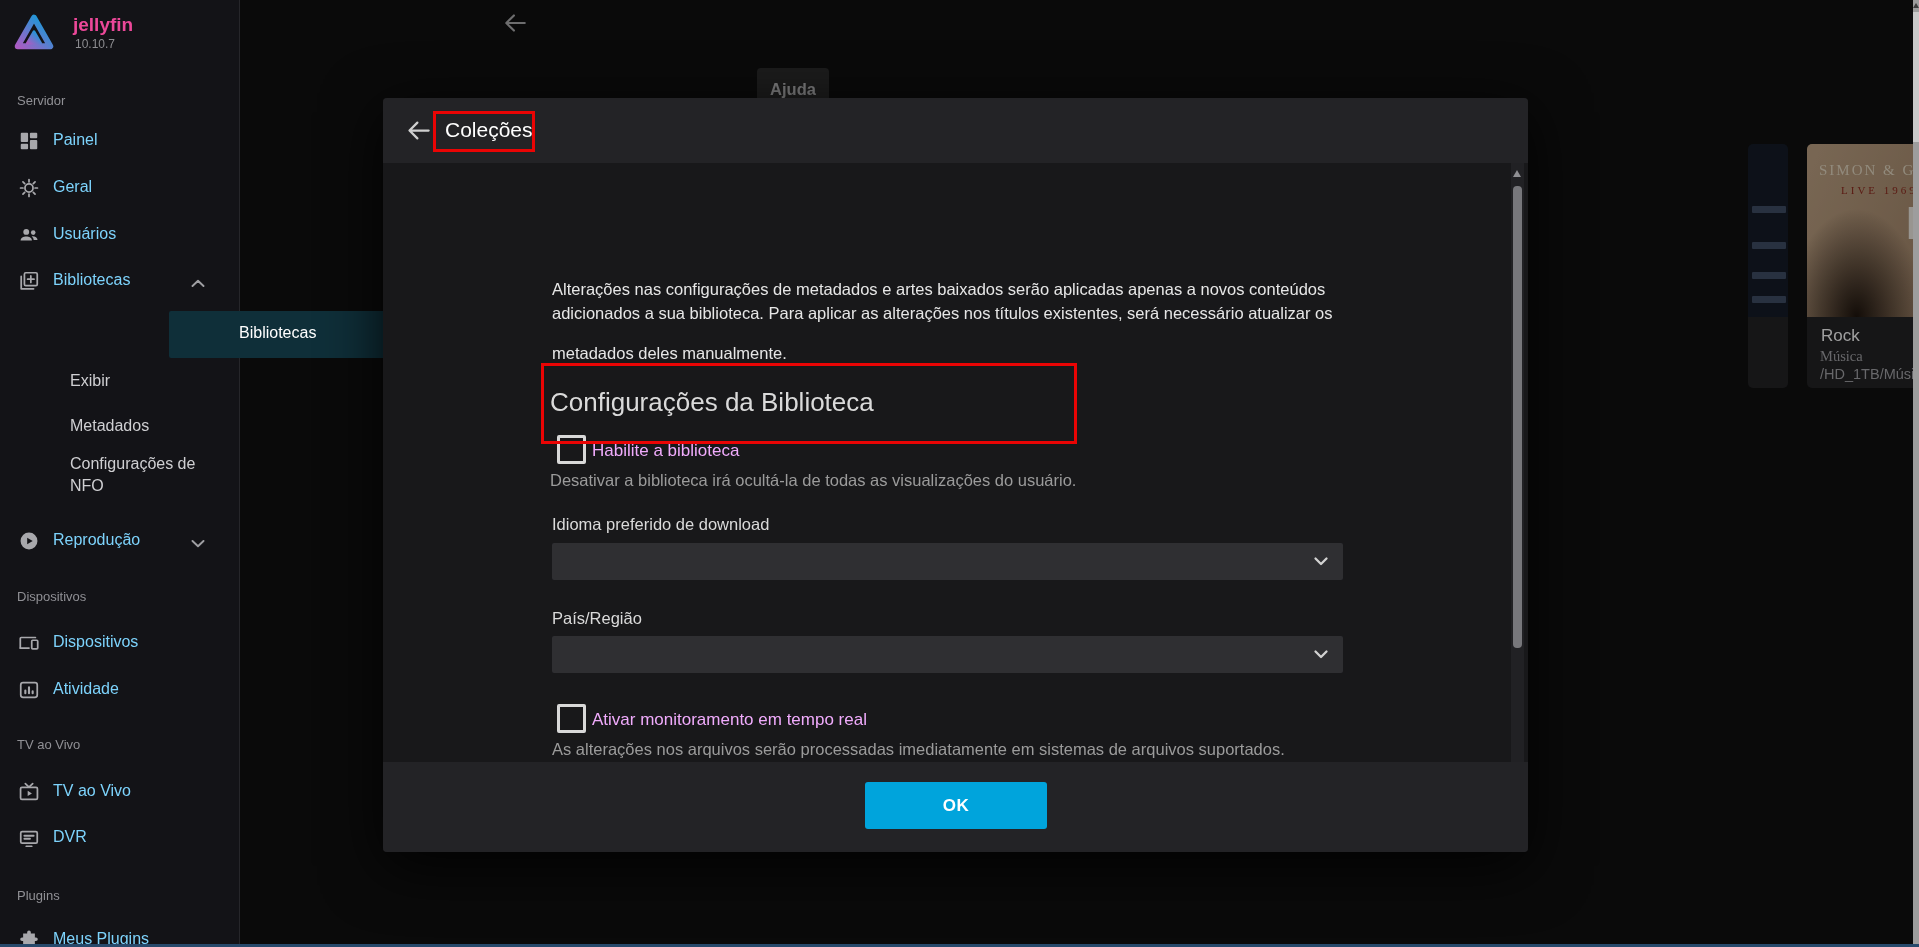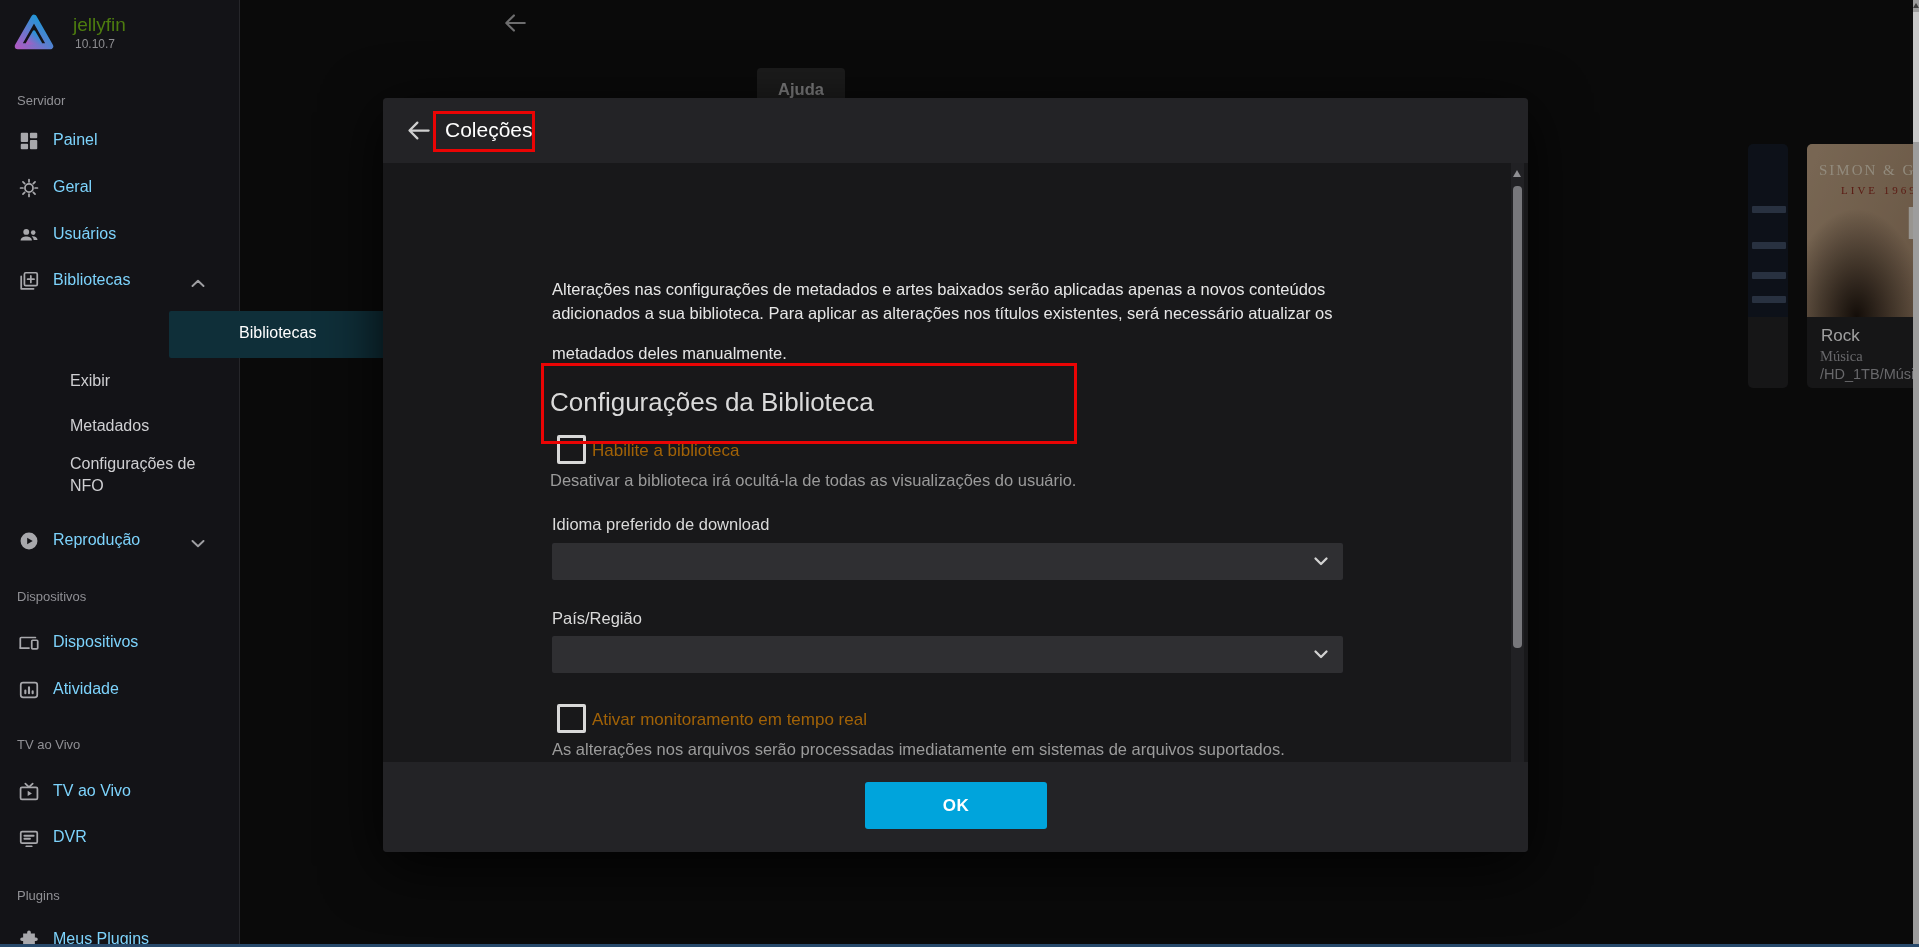--- a/index.html
+++ b/index.html
@@ -6,42 +6,42 @@
   body{width:1919px;height:947px;position:relative;overflow:hidden;
        font-family:"Liberation Sans","DejaVu Sans",sans-serif;
        -webkit-font-smoothing:antialiased;color:#ddd;}
   .abs{position:absolute;}
 
   
   #sidebar{left:0;top:0;width:239px;height:947px;background:#131317;
            border-right:1px solid #26262a;z-index:30;}
   .logo-row{position:absolute;left:13px;top:11px;width:220px;height:50px;}
   .logo-ic{position:absolute;left:0;top:1px;}
-  .app-name{position:absolute;left:60px;top:3px;font-size:19px;color:#4d7c0f;}
+  .app-name{position:absolute;left:60px;top:3px;font-size:19px;color:#ec4899;font-weight:bold;}
   .app-ver{position:absolute;left:62px;top:26px;font-size:12px;color:#8d8d91;}
   .sec-label{position:absolute;left:17px;font-size:13px;color:#909095;text-align:right;}
   .nav-item{position:absolute;left:0;width:239px;height:46px;cursor:pointer;}
   .nav-item .nicon{position:absolute;left:18px;top:12px;width:22px;height:22px;opacity:.85;}
   .nav-item .nlabel{position:absolute;left:53px;top:13px;font-size:16px;color:#7dd3fc;}
   .nav-sub{position:absolute;left:0;width:239px;height:46px;cursor:pointer;}
   .nav-sub .nlabel{position:absolute;left:70px;top:13px;font-size:16px;color:#cfcfd2;}
   .nav-sub.sel{background:#0f2f39;}
   .nav-sub.sel .nlabel{color:#fff;}
   .chev{position:absolute;right:34px;top:16px;opacity:.8;}
   svg.sic{stroke:#c2c2c6;fill:none;stroke-width:1.9;stroke-linecap:round;stroke-linejoin:round;}
   svg.sic .fl{fill:#c2c2c6;stroke:none;}
 
   
   #main{left:240px;top:0;width:1679px;height:947px;background:#101010;z-index:1;}
   #back-top{left:262px;top:10px;z-index:2;}
   .toolbtn{position:absolute;top:68px;height:42px;background:#2b2b2b;border:none;
            border-radius:4px;color:#bcbcbe;font-weight:bold;font-size:16.5px;
            font-family:inherit;cursor:pointer;z-index:2;}
   #btn-scan{left:259px;width:205px;margin-top:48px;}
-  #btn-help{left:517px;width:88px;}
+  #btn-help{left:517px;width:72px;}
 
   
   .card{position:absolute;width:310px;border-radius:5px;overflow:hidden;z-index:2;cursor:pointer;}
   .card .cimg{position:relative;width:310px;height:173px;}
   .card .cinfo{position:relative;width:310px;height:71px;background:#222224;}
   .ctitle{position:absolute;left:14px;top:9px;font-size:17px;color:#f2f2f2;}
   .csub{position:absolute;left:13px;top:31px;font-size:14.5px;color:#9d9da1;font-family:Liberation Serif, serif;}
   .cpath{position:absolute;left:13px;top:49px;font-size:14.5px;color:#9d9da1;white-space:nowrap;}
   #card-colecoes{left:254px;top:143px;}
   #card-colecoes .cimg{background:linear-gradient(140deg,#2a6375 0%,#1d4a59 60%,#163a47 100%);}
@@ -77,21 +77,21 @@
   #dialog{left:383px;top:98px;width:1145px;height:754px;z-index:50;border-radius:4px;
           box-shadow:0 14px 60px rgba(0,0,0,.85);overflow:hidden;background:#18181a;}
   #dlg-header{position:absolute;left:0;top:0;width:1145px;height:65px;background:#232326;}
   #dlg-back{position:absolute;left:22px;top:19px;cursor:pointer;}
   #dlg-title{position:absolute;left:62px;top:20px;font-size:21px;color:#fff;}
   #dlg-body{position:absolute;left:0;top:65px;width:1145px;height:599px;overflow:hidden;}
   .info-line{position:absolute;left:169px;width:790px;font-size:16.5px;line-height:24.5px;color:#e6e6e6;}
   #dlg-h2{position:absolute;left:167px;top:224px;font-size:26px;font-weight:500;color:#dadada;}
   .cbox{position:absolute;width:23px;height:23px;border:3px solid #d8d8d8;border-radius:2px;
         background:transparent;cursor:pointer;}
-  .cb-label{position:absolute;font-size:17px;color:#a16207;cursor:pointer;}
+  .cb-label{position:absolute;font-size:17px;color:#f0abfc;cursor:pointer;}
   .cb-desc{position:absolute;font-size:16.5px;color:#9b9b9b;}
   .fld-label{position:absolute;left:169px;font-size:16.5px;color:#dadada;}
   .sel{position:absolute;left:169px;width:791px;height:37px;background:#2f2f32;border-radius:2px;cursor:pointer;}
   .sel .selchev{position:absolute;right:14px;top:11px;}
   #footer{position:absolute;left:0;top:664px;width:1145px;height:90px;background:#232326;}
   #ok-btn{position:absolute;left:482px;top:20px;width:182px;height:47px;background:#00a4dc;
           color:#fff;font-weight:bold;font-size:17px;letter-spacing:.5px;border:none;border-radius:3px;
           font-family:inherit;cursor:pointer;}
   
   #dlg-track{position:absolute;left:1128px;top:65px;width:13px;height:599px;background:#212124;}

